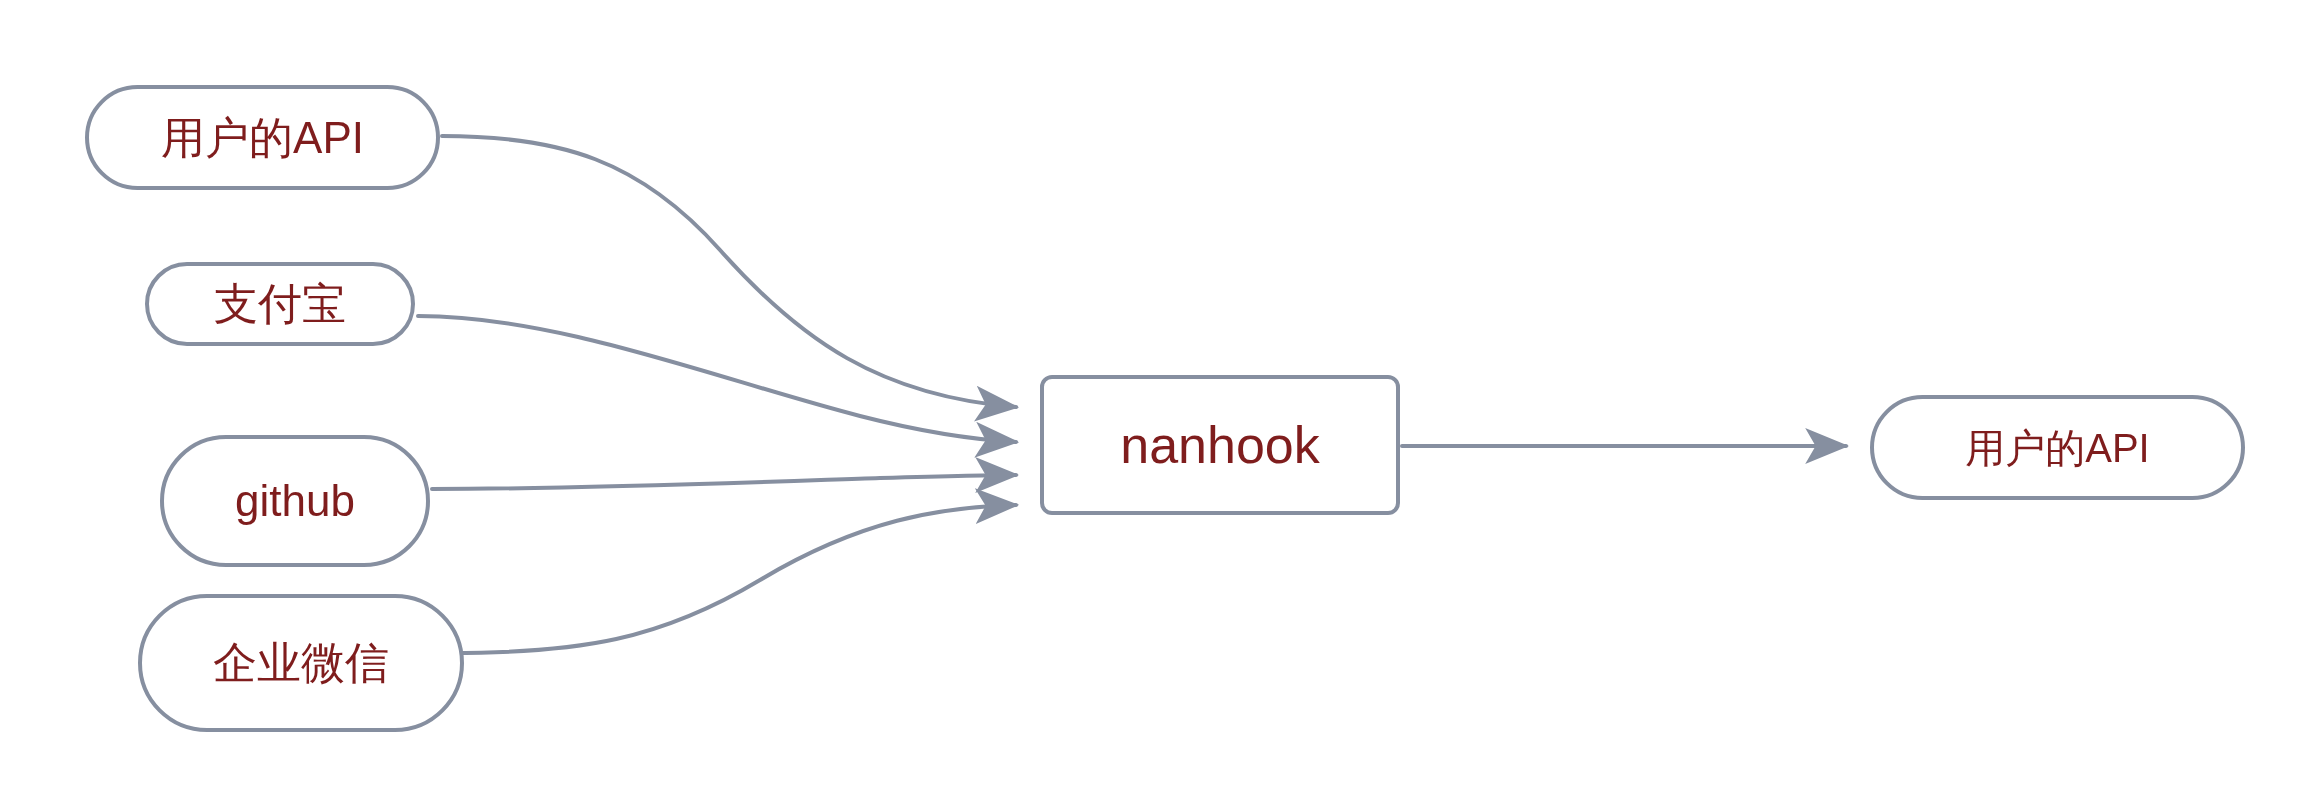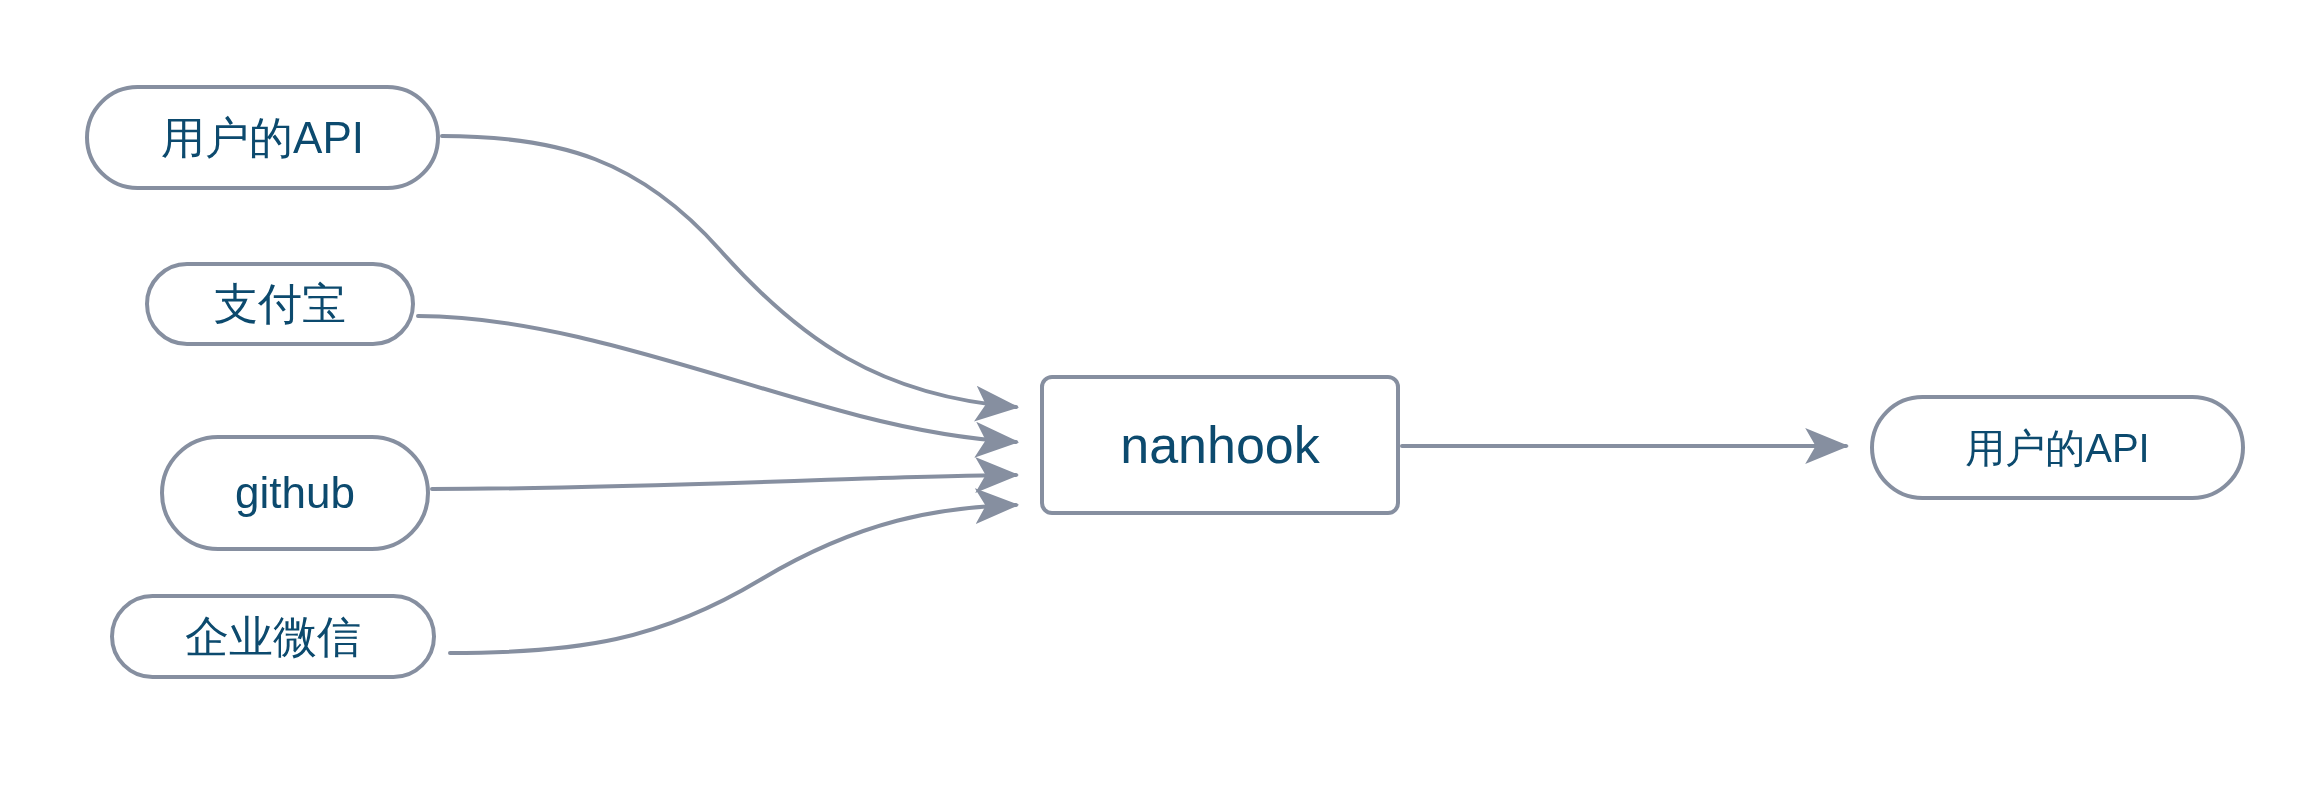--- a/index.html
+++ b/index.html
@@ -36,27 +36,27 @@
     align-items: center;
     justify-content: center;
     color: #232323;
     white-space: nowrap;
   }
   .node-pill { border-radius: 9999px; }
   .node-rect { border-radius: 12px; }
   .node-label {
     display: block;
     line-height: 1;
-    color: #0c4a6e;
+    color: #7f1d1d;
   }
   
   #node-source-api      { left: 85px;  top: 85px;  width: 355px; height: 105px; }
   #node-source-alipay   { left: 145px; top: 262px; width: 270px; height: 84px; }
-  #node-source-github   { left: 160px; top: 435px; width: 270px; height: 116px; }
-  #node-source-wecom    { left: 110px; top: 594px; width: 326px; height: 85px; }
+  #node-source-github   { left: 160px; top: 435px; width: 270px; height: 132px; }
+  #node-source-wecom    { left: 138px; top: 594px; width: 326px; height: 138px; }
   #node-nanhook         { left: 1040px; top: 375px; width: 360px; height: 140px; }
   #node-target-api      { left: 1870px; top: 395px; width: 375px; height: 105px; }
 
   #node-source-api    .node-label { font-size: 44px; }
   #node-source-alipay .node-label { font-size: 44px; }
   #node-source-github .node-label { font-size: 44px; }
   #node-source-wecom  .node-label { font-size: 44px; }
   #node-nanhook       .node-label { font-size: 52px; }
   #node-target-api    .node-label { font-size: 40px; }
 </style>

